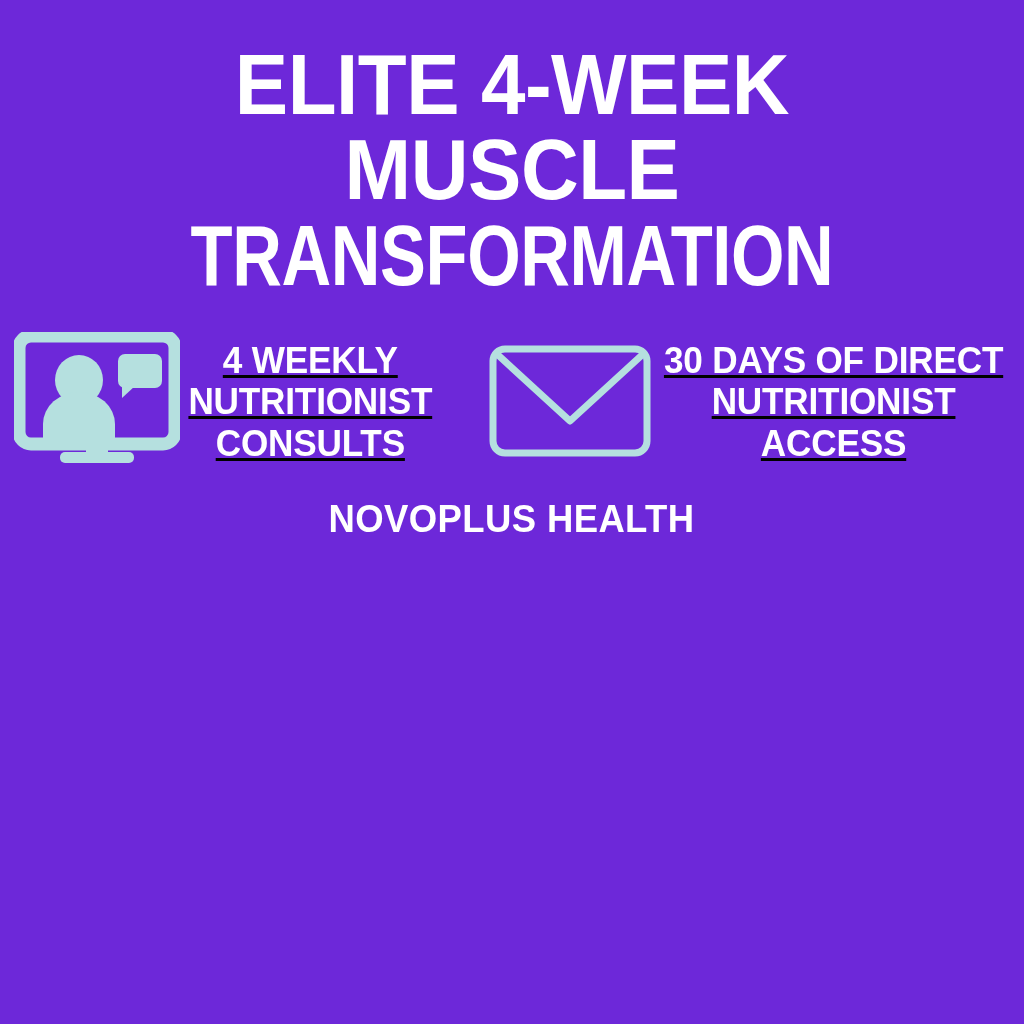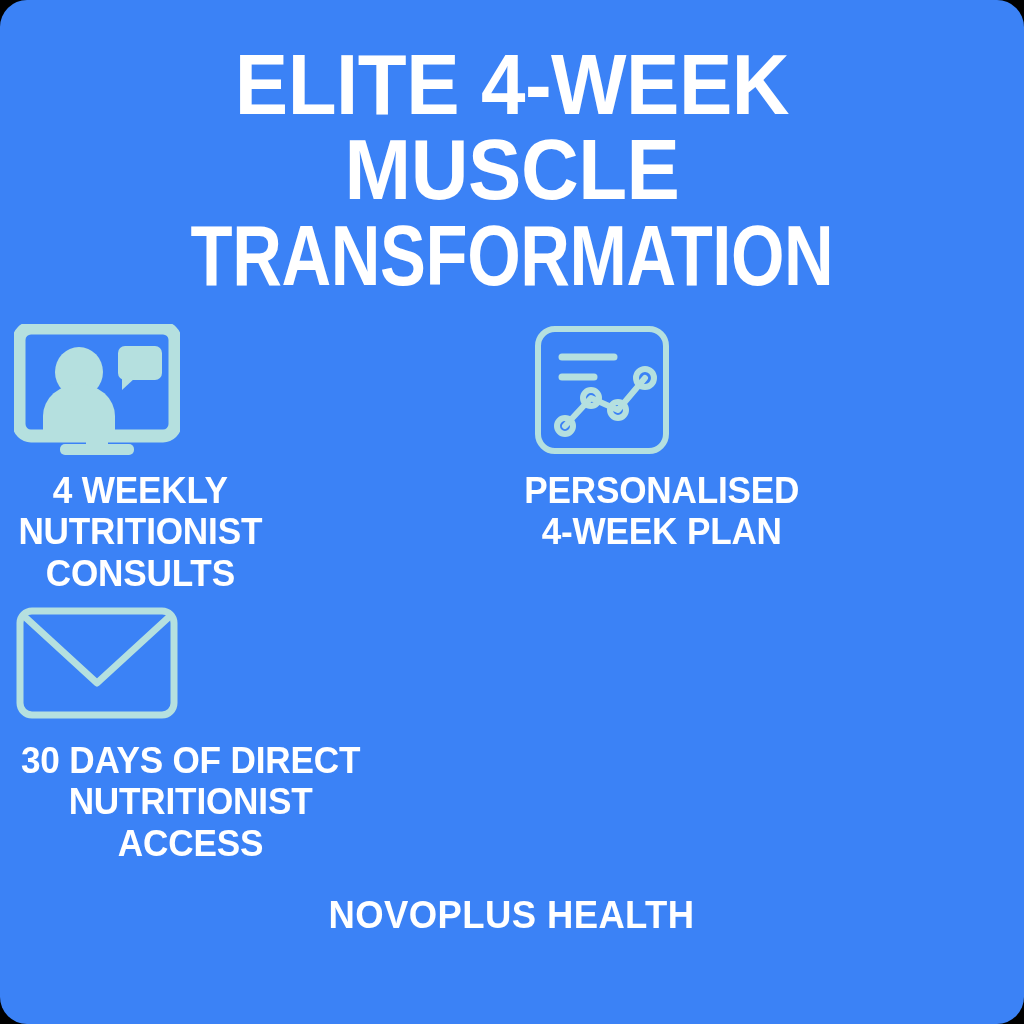--- a/index.html
+++ b/index.html
@@ -12,25 +12,24 @@
     height: 1024px;
     overflow: hidden;
     font-family: "Liberation Sans", sans-serif;
     -webkit-font-smoothing: antialiased;
   }
 
   #poster {
     position: relative;
     width: 1024px;
     height: 1024px;
-    background: #3b82f6;
+    background: #6d28d9;
     display: flex;
     flex-direction: column;
     align-items: center;
-    border-radius: 27px;
   }
 
   
   .title-block {
     width: 960px;
     margin-top: 44px;
     text-align: center;
     color: #ffffff;
   }
   .title-line {
@@ -63,22 +62,23 @@
     width: 1000px;
     margin-top: 26px;
     display: grid;
     grid-template-columns: 1fr 1fr;
     grid-template-rows: auto auto;
     column-gap: 10px;
     row-gap: 4px;
   }
   .cell {
     display: flex;
-    flex-direction: column;
-    align-items: flex-start;
+    flex-direction: row;
+    align-items: flex-end;
+    text-decoration: underline;
   }
   .icon-wrap {
     width: 170px;
     height: 132px;
     display: flex;
     align-items: center;
     justify-content: center;
   }
   .icon-wrap.small {
     height: 126px;
@@ -142,41 +142,20 @@
           <path d="M108 50 l0 16 l13 -12 z" fill="#b5e0df"></path>
         </svg>
       </div>
       <div class="caption">
         <span class="cline">4 WEEKLY</span>
         <span class="cline">NUTRITIONIST</span>
         <span class="cline">CONSULTS</span>
       </div>
     </div>
 
-    <div class="cell">
-      <div class="icon-wrap">
-        <svg width="140" height="132" viewBox="0 0 140 132" aria-hidden="true">
-          <rect x="6" y="5" width="128" height="122" rx="17" ry="17" fill="none" stroke="#b5e0df" stroke-width="6"></rect>
-
-          <line x1="30" y1="33" x2="82" y2="33" stroke="#b5e0df" stroke-width="7" stroke-linecap="round"></line>
-          <line x1="30" y1="53" x2="62" y2="53" stroke="#b5e0df" stroke-width="7" stroke-linecap="round"></line>
-
-          <polyline points="33,102 59,74 86,86 113,54" fill="none" stroke="#b5e0df" stroke-width="6" stroke-linecap="round" stroke-linejoin="round"></polyline>
-
-          <circle cx="33" cy="102" r="8" fill="none" stroke="#b5e0df" stroke-width="6"></circle>
-          <circle cx="59" cy="74" r="8" fill="none" stroke="#b5e0df" stroke-width="6"></circle>
-          <circle cx="86" cy="86" r="8" fill="none" stroke="#b5e0df" stroke-width="6"></circle>
-          <circle cx="113" cy="54" r="9" fill="none" stroke="#b5e0df" stroke-width="6"></circle>
-        </svg>
-      </div>
-      <div class="caption">
-        <span class="cline">PERSONALISED</span>
-        <span class="cline">4-WEEK PLAN</span>
-      </div>
-    </div>
 
 
     <div class="cell r2">
       <div class="icon-wrap small">
         <svg width="164" height="118" viewBox="0 0 164 118" aria-hidden="true">
           <rect x="5" y="7" width="154" height="104" rx="12" ry="12" fill="none" stroke="#b5e0df" stroke-width="7"></rect>
           <polyline points="10,13 82,79 154,13" fill="none" stroke="#b5e0df" stroke-width="7" stroke-linecap="round" stroke-linejoin="round"></polyline>
         </svg>
       </div>
       <div class="caption">

